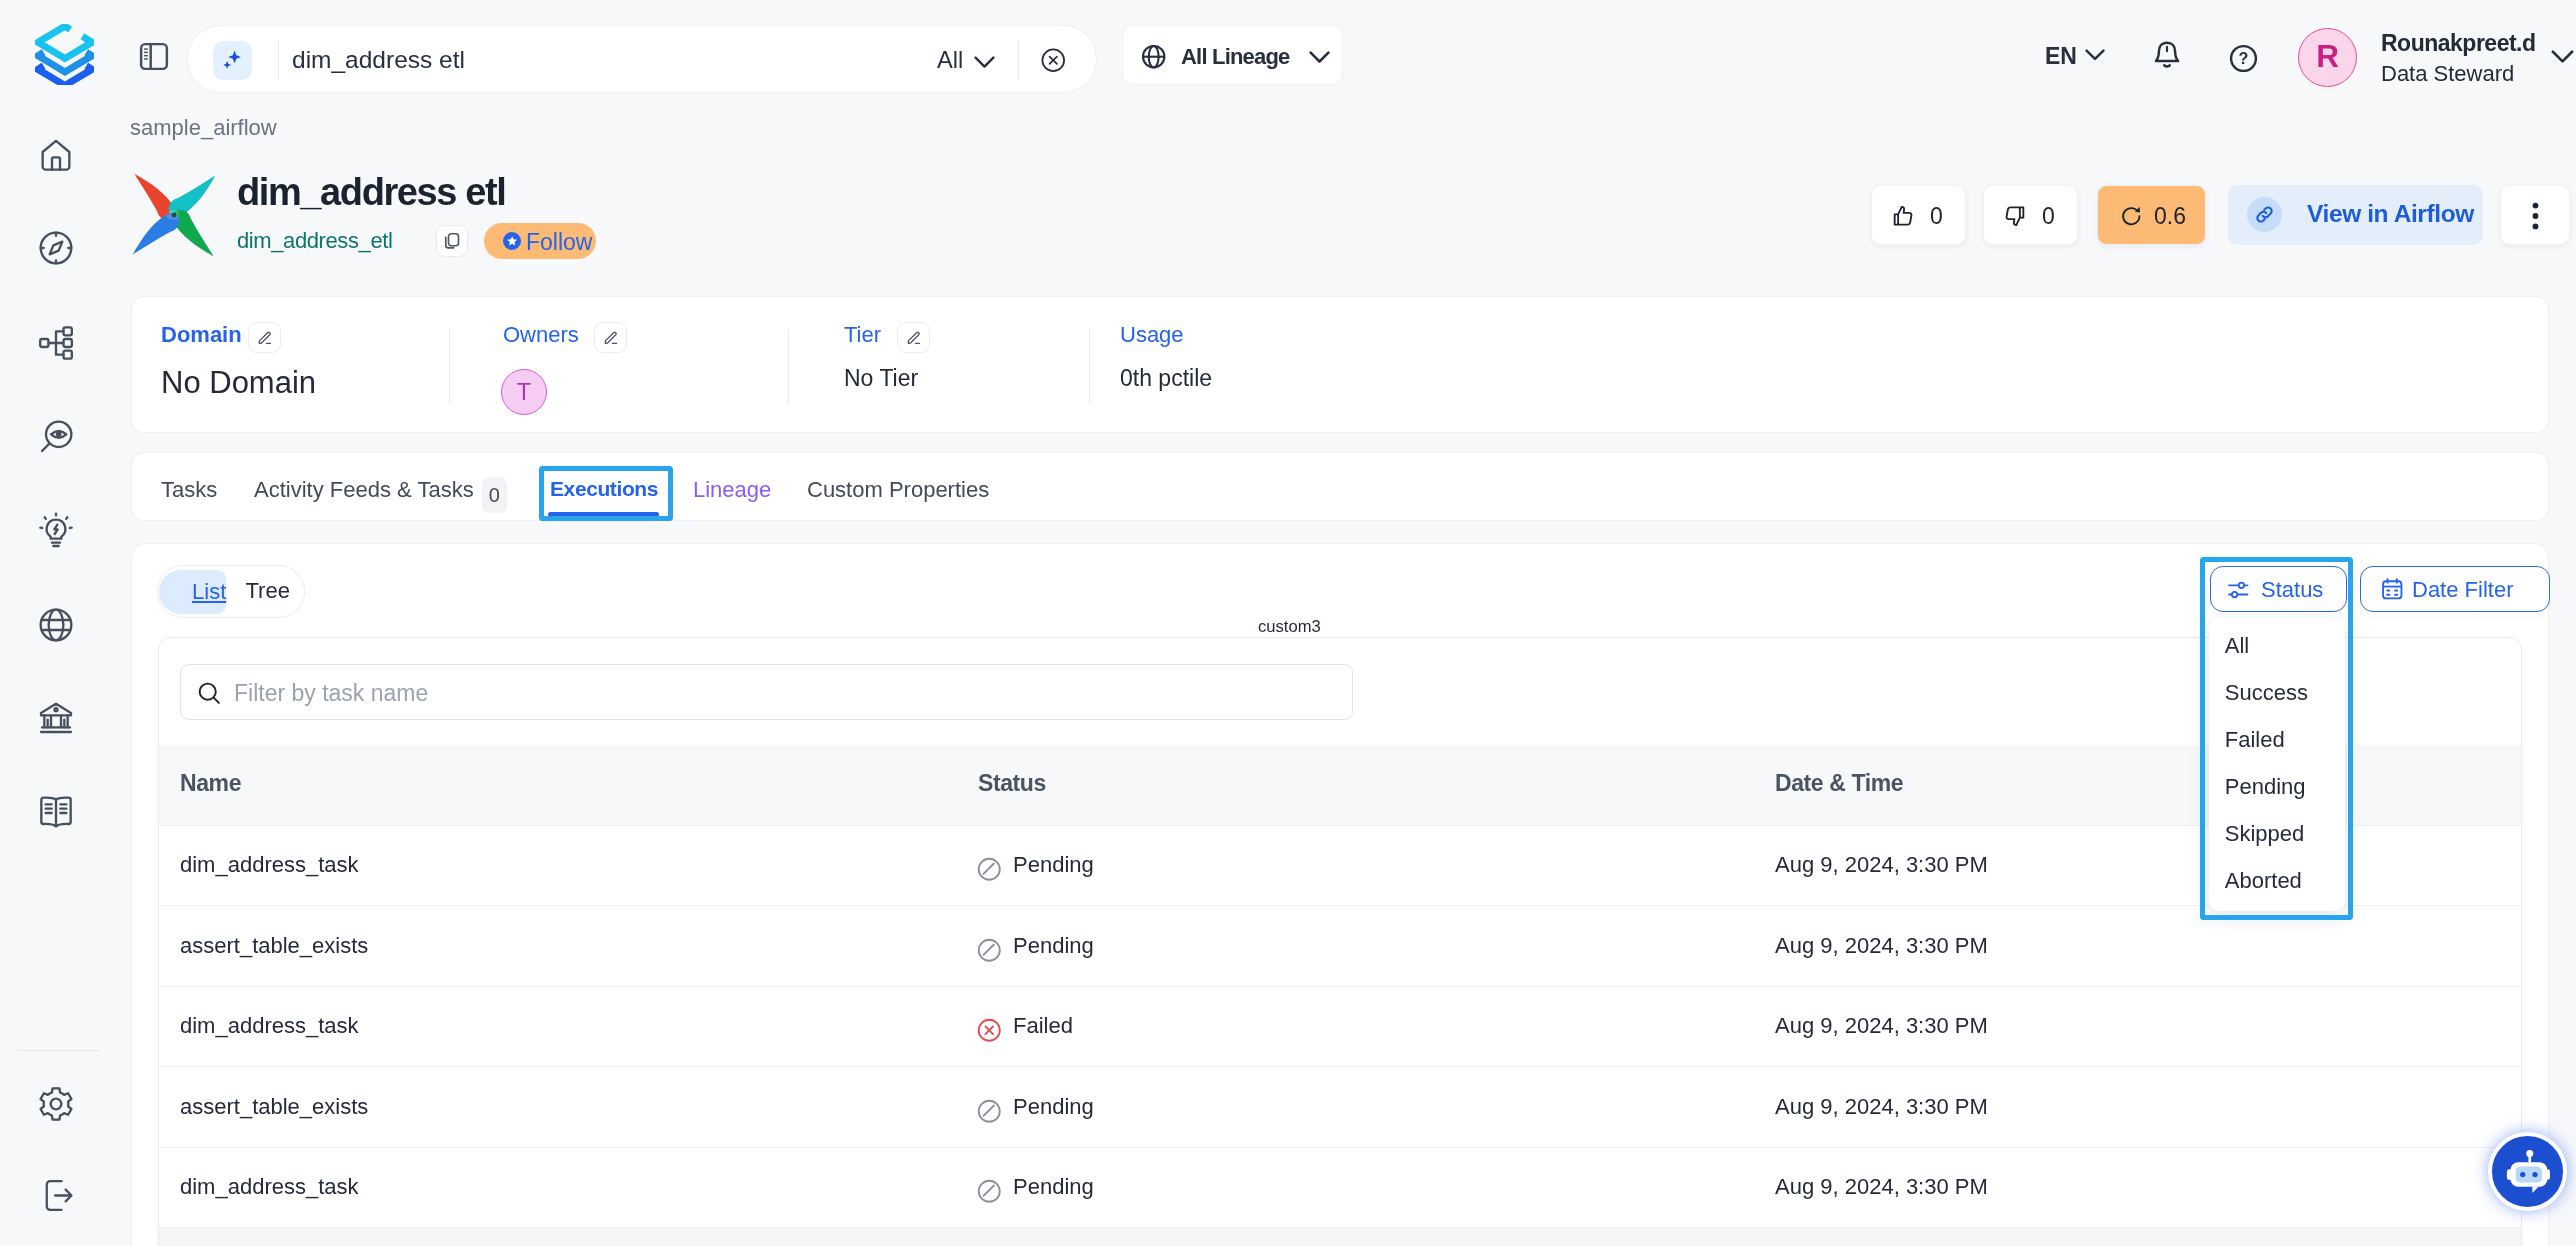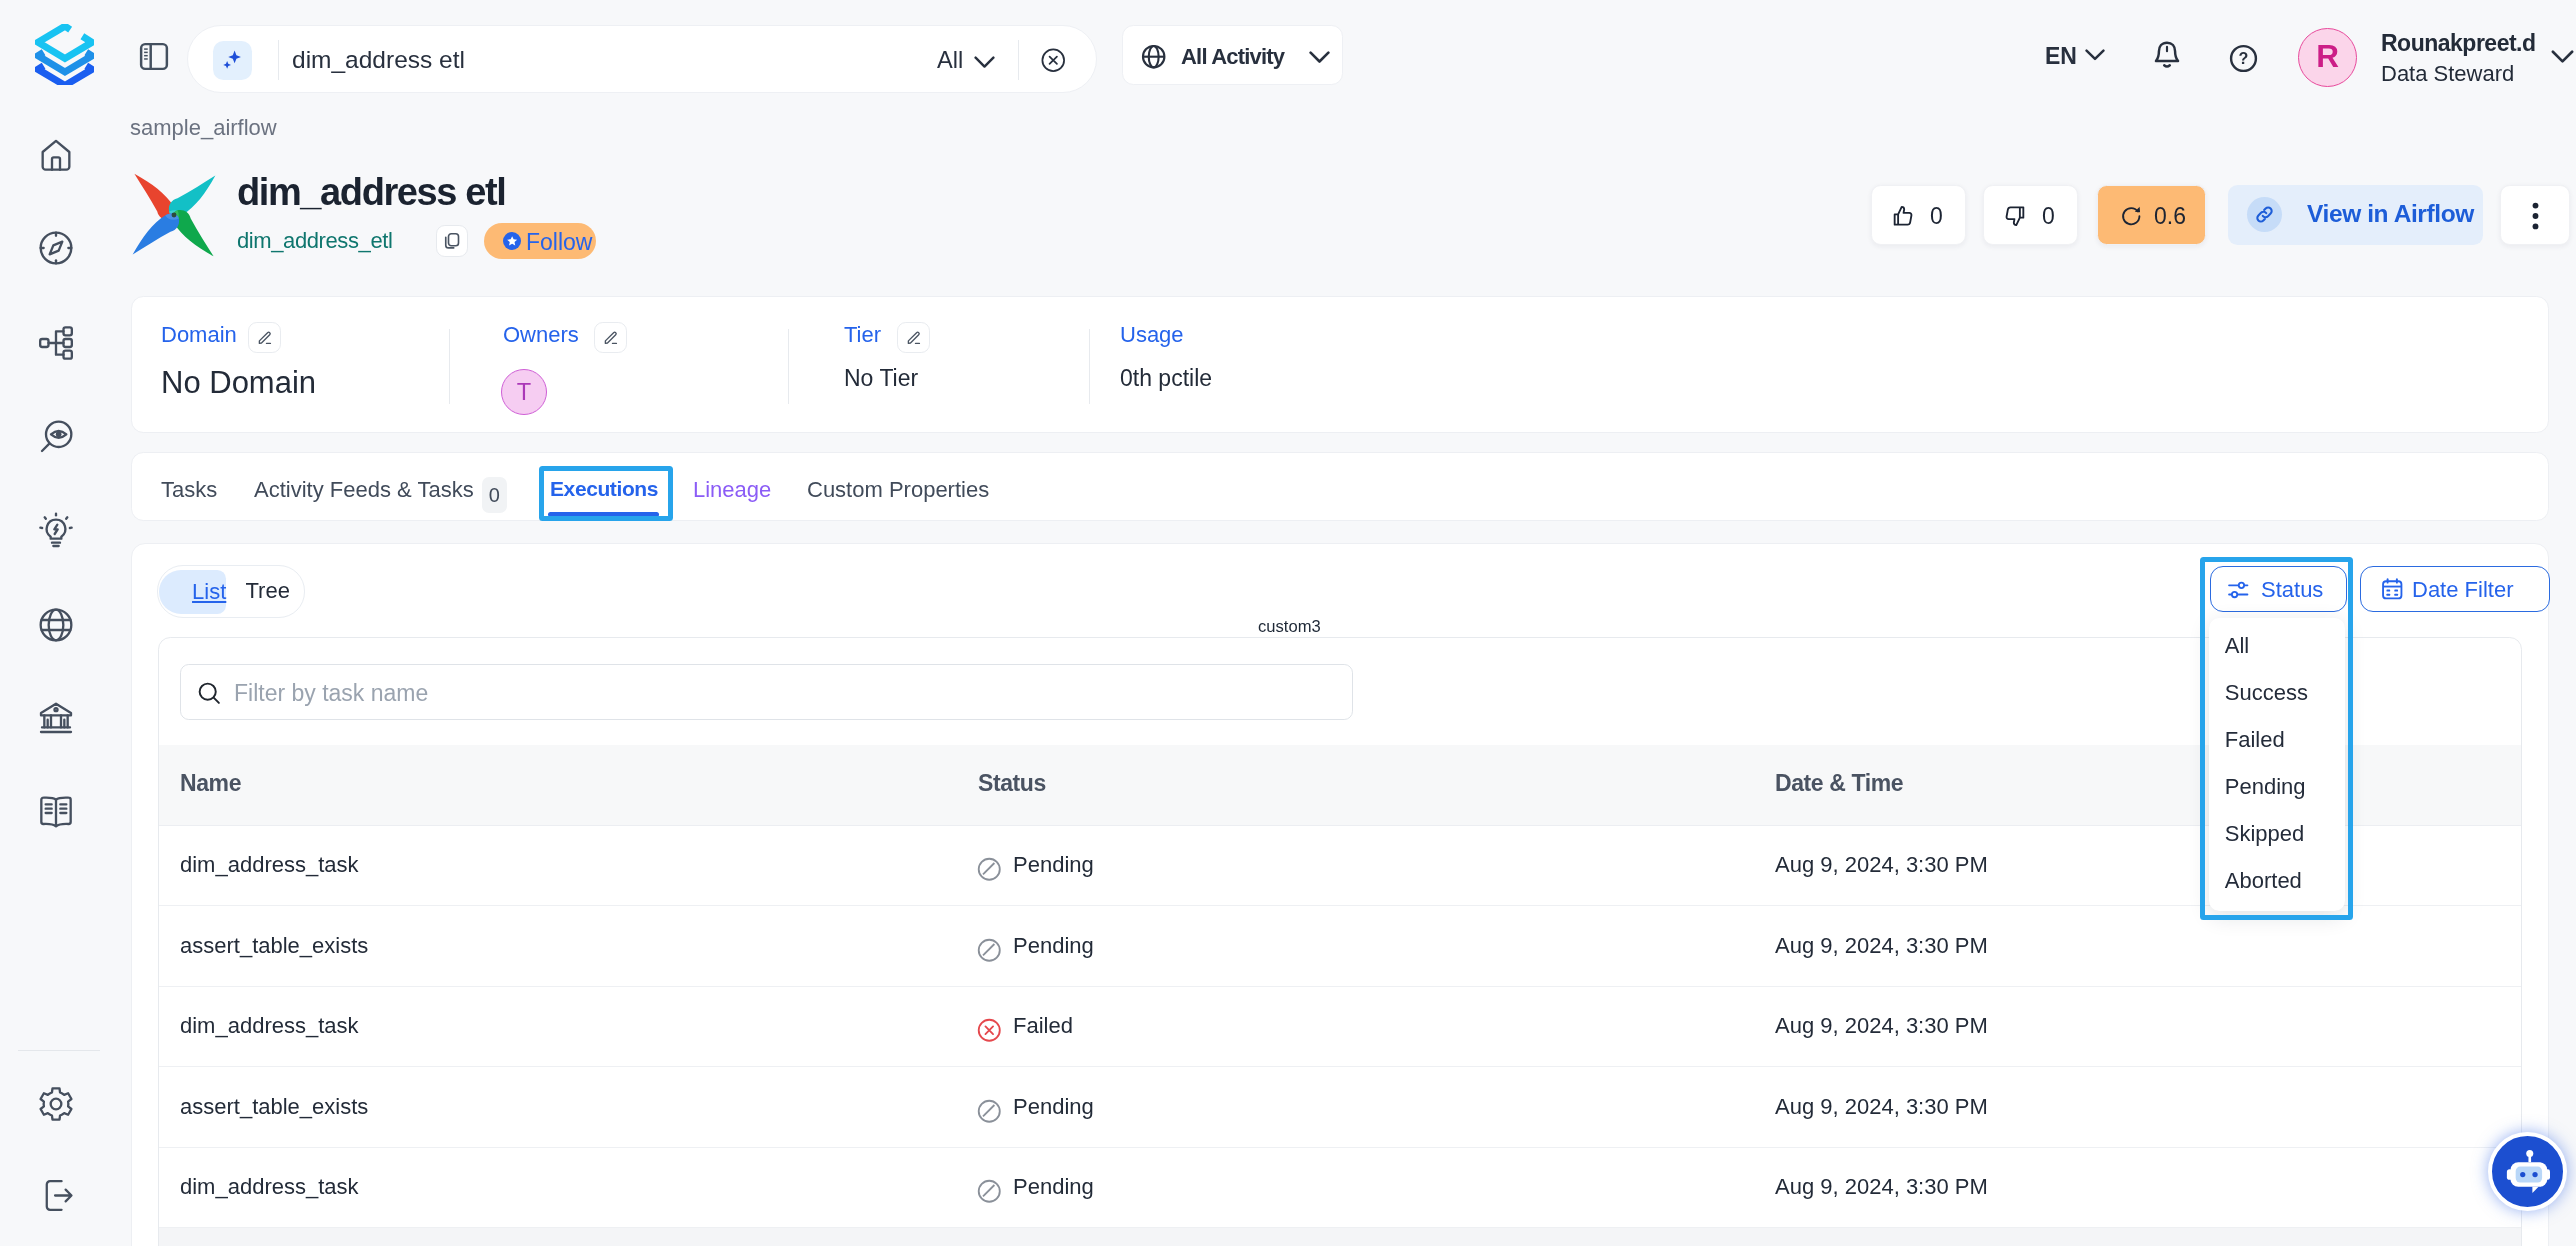--- a/index.html
+++ b/index.html
@@ -51,21 +51,21 @@
       <path d="M4.9 4.9 L9.1 9.1 M9.1 4.9 L4.9 9.1" stroke="#28303e" stroke-width="1" stroke-linecap="round"></path>
     </svg>
   </div>
 
   <div class="abs" style="left:1122px;top:25.4px;width:221px;height:60px;background:#fff;border:0.9px solid #eef0f4;border-radius:11.4px;">
     <svg class="abs" style="left:18.4px;top:17.5px" width="25.4" height="25.4" viewBox="0 0 18 18">
       <circle cx="9" cy="9" r="7.6" fill="none" stroke="#28303e" stroke-width="1.5"></circle>
       <ellipse cx="9" cy="9" rx="3.5" ry="7.6" fill="none" stroke="#28303e" stroke-width="1.5"></ellipse>
       <line x1="1.4" y1="9" x2="16.6" y2="9" stroke="#28303e" stroke-width="1.5"></line>
     </svg>
-    <div class="abs" style="left:58px;top:17.5px;font-size:22px;font-weight:700;letter-spacing:-0.8px;color:#28303e;">All Activity</div>
+    <div class="abs" style="left:58px;top:17.5px;font-size:22px;font-weight:700;letter-spacing:-0.8px;color:#28303e;">All Lineage</div>
     <svg class="abs" style="left:186px;top:24.5px" width="21" height="13" viewBox="0 0 13 8">
         <path d="M1 1 L6.5 6.5 L12 1" fill="none" stroke="#28303e" stroke-width="1.6" stroke-linecap="round" stroke-linejoin="round"></path>
       </svg>
   </div>
 
   <div class="abs" style="left:2045px;top:43px;font-size:23px;font-weight:700;color:#28303e;">EN</div>
   <svg class="abs" style="left:2085px;top:49px" width="20" height="12.3" viewBox="0 0 13 8">
       <path d="M1 1 L6.5 6.5 L12 1" fill="none" stroke="#28303e" stroke-width="1.6" stroke-linecap="round" stroke-linejoin="round"></path>
     </svg>
   <svg class="abs" style="left:2153px;top:39px" width="28" height="32" viewBox="0 0 17 19">
@@ -223,21 +223,21 @@
   </div>
   <div class="abs" style="left:2500px;top:185px;width:70px;height:60px;background:#fff;border:0.9px solid #f0f1f4;border-radius:9.6px;box-shadow:0 1.8px 5.3px rgba(30,40,60,0.06);">
     <svg class="abs" style="left:28px;top:15px" width="13" height="30" viewBox="0 0 8 18">
       <circle cx="4" cy="2.6" r="1.8" fill="#1c2433"></circle>
         <circle cx="4" cy="9" r="1.8" fill="#1c2433"></circle>
         <circle cx="4" cy="15.4" r="1.8" fill="#1c2433"></circle>
     </svg>
   </div>
 
   <div class="card" style="left:131px;top:296px;width:2418px;height:137px;">
-    <div class="abs" style="left:29px;top:25.4px;font-size:22px;font-weight:400;color:#2563eb;">Domain</div>
+    <div class="abs" style="left:29px;top:25.4px;font-size:22px;font-weight:700;color:#2563eb;">Domain</div>
     <div class="abs" style="left:116px;top:24.5px;width:33px;height:31.5px;border:0.9px solid #e9ecf0;border-radius:8.8px;background:#fff;">
       <svg style="margin:7px 7.9px" width="15.8" height="15.8" viewBox="0 0 20 20">
           <path d="M3 17 L3 13.8 L13.4 3.4 A1.9 1.9 0 0 1 16.1 6.1 L5.7 16.5 L3 17 Z" fill="none" stroke="#4a5462" stroke-width="1.7" stroke-linejoin="round"></path>
           <line x1="12" y1="17" x2="17" y2="17" stroke="#4a5462" stroke-width="1.7" stroke-linecap="round"></line>
         </svg>
     </div>
     <div class="abs" style="left:29px;top:68px;font-size:31px;color:#232b38;">No Domain</div>
     <div class="abs" style="left:317px;top:31.5px;width:0.9px;height:75px;background:#e7eaee;"></div>
 
     <div class="abs" style="left:371px;top:25.4px;font-size:22px;font-weight:500;color:#2563eb;">Owners</div>

